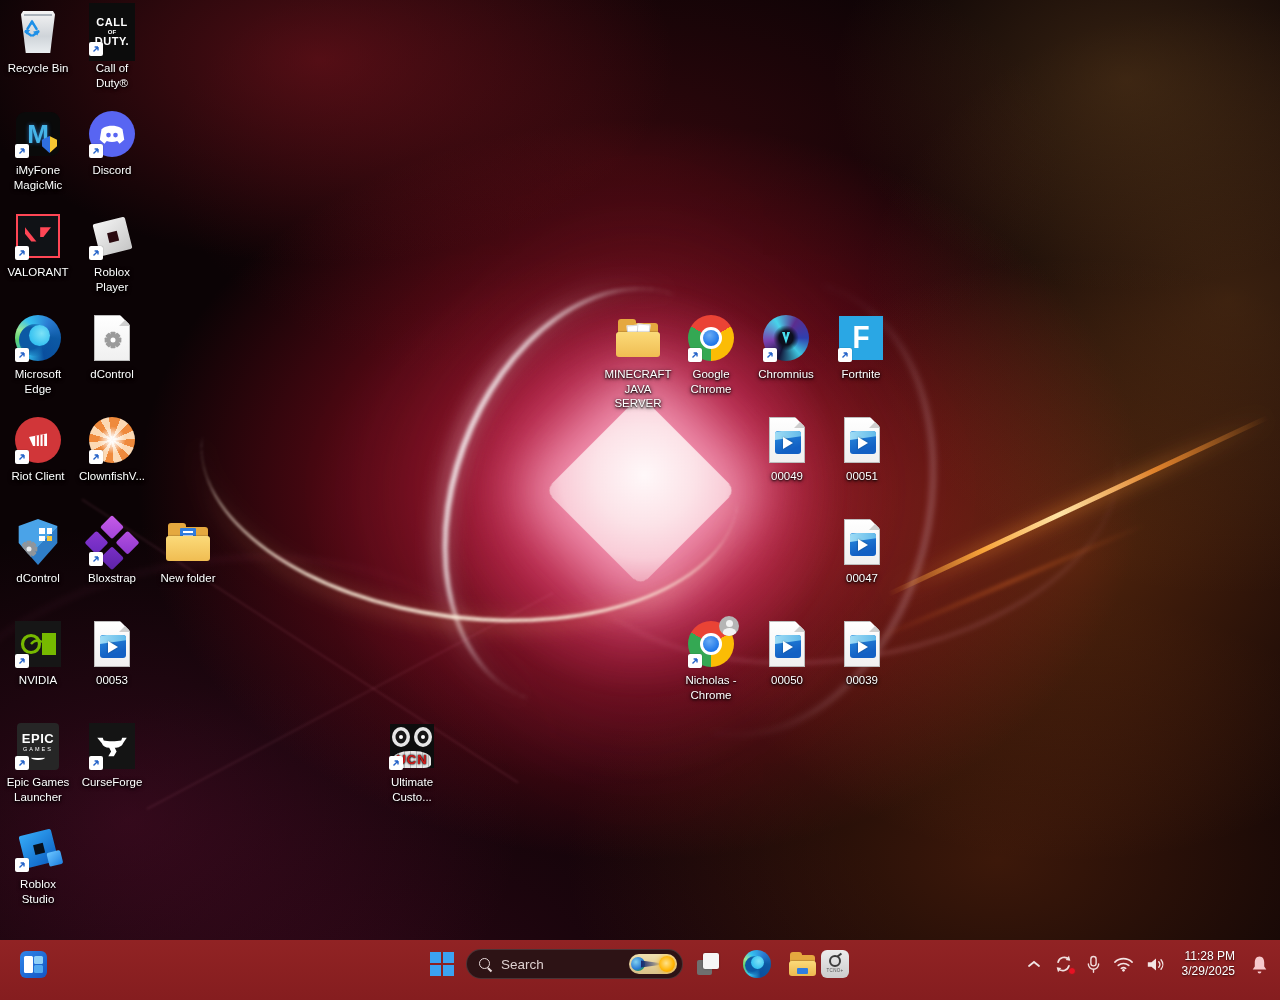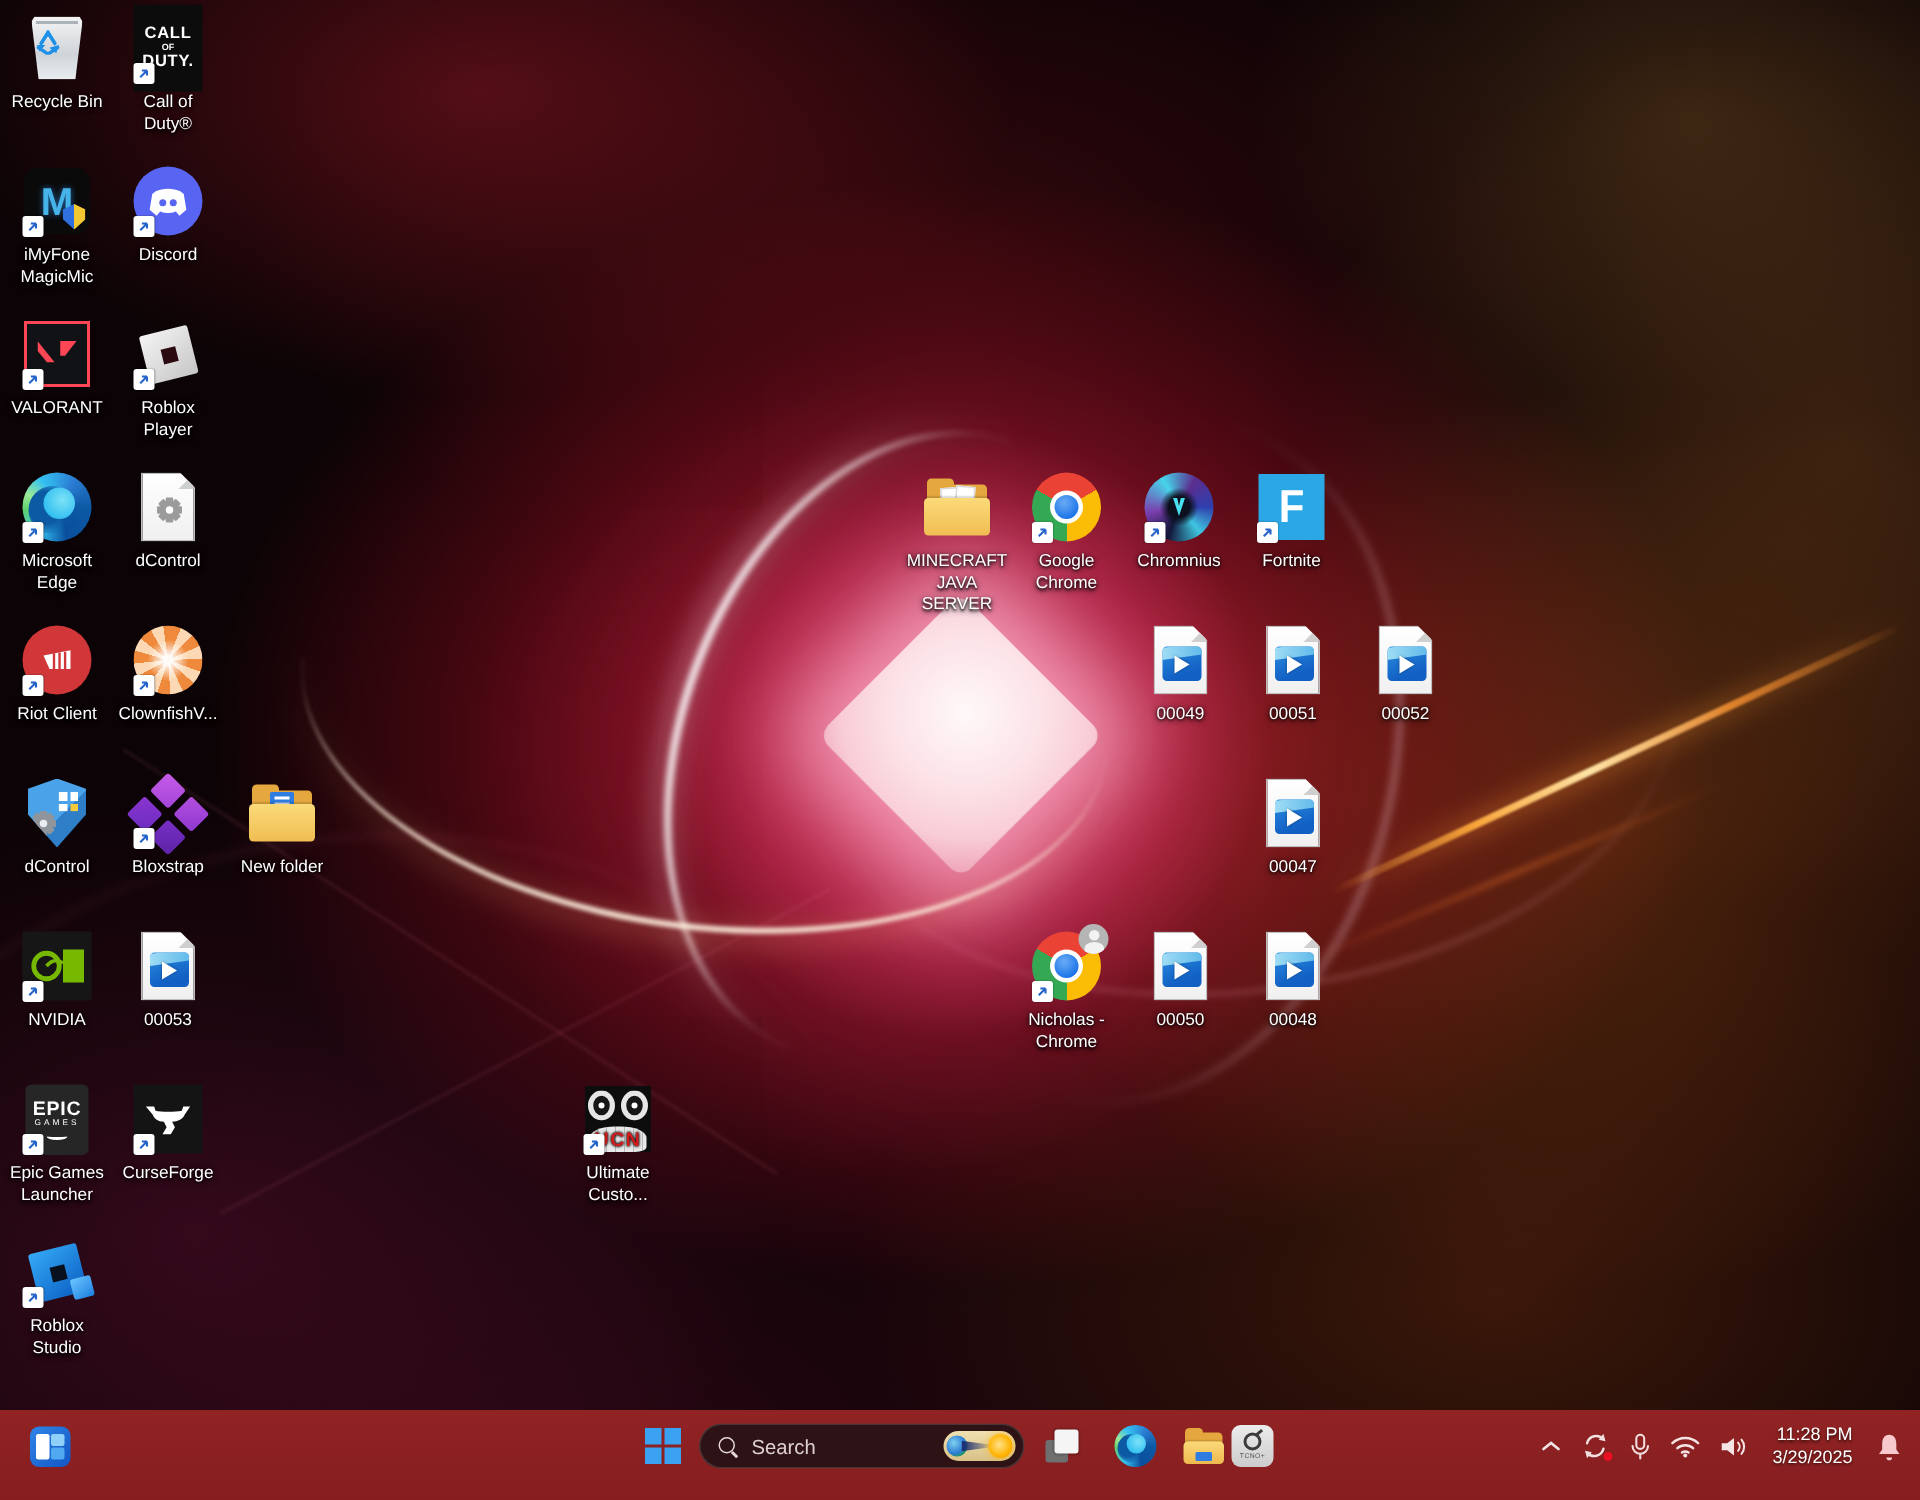--- a/index.html
+++ b/index.html
@@ -608,85 +608,73 @@
           <i class="fold"></i>
           <span class="vid">
             <i class="band"></i>
             <i class="play"></i>
           </span>
         </div>
     </div>
     <div class="lbl">00051</div>
   </div>
 
-  <div class="dicon" style="left:899px;top:416px">
+
+  <div class="dicon" style="left:824px;top:518px">
     <div class="ig">
       <div class="doc">
           <i class="fold"></i>
           <span class="vid">
             <i class="band"></i>
             <i class="play"></i>
           </span>
         </div>
     </div>
-    <div class="lbl">00052</div>
-  </div>
-
-  <div class="dicon" style="left:824px;top:518px">
+    <div class="lbl">00047</div>
+  </div>
+
+  <div class="dicon" style="left:673px;top:620px">
+    <div class="ig">
+      <div class="chrome">
+          <span class="badge"></span>
+        </div>
+      <span class="sc">
+          <svg width="10" height="10" viewBox="0 0 10 10">
+            <path d="M2.5 7.5 L7 3 M7 3 H3.6 M7 3 V6.4" stroke="#2463c9" stroke-width="1.4" fill="none"></path>
+          </svg>
+        </span>
+    </div>
+    <div class="lbl">Nicholas -
+Chrome</div>
+  </div>
+
+  <div class="dicon" style="left:749px;top:620px">
     <div class="ig">
       <div class="doc">
           <i class="fold"></i>
           <span class="vid">
             <i class="band"></i>
             <i class="play"></i>
           </span>
         </div>
     </div>
-    <div class="lbl">00047</div>
-  </div>
-
-  <div class="dicon" style="left:673px;top:620px">
-    <div class="ig">
-      <div class="chrome">
-          <span class="badge"></span>
-        </div>
-      <span class="sc">
-          <svg width="10" height="10" viewBox="0 0 10 10">
-            <path d="M2.5 7.5 L7 3 M7 3 H3.6 M7 3 V6.4" stroke="#2463c9" stroke-width="1.4" fill="none"></path>
-          </svg>
-        </span>
-    </div>
-    <div class="lbl">Nicholas -
-Chrome</div>
-  </div>
-
-  <div class="dicon" style="left:749px;top:620px">
+    <div class="lbl">00050</div>
+  </div>
+
+  <div class="dicon" style="left:824px;top:620px">
     <div class="ig">
       <div class="doc">
           <i class="fold"></i>
           <span class="vid">
             <i class="band"></i>
             <i class="play"></i>
           </span>
         </div>
     </div>
-    <div class="lbl">00050</div>
-  </div>
-
-  <div class="dicon" style="left:824px;top:620px">
-    <div class="ig">
-      <div class="doc">
-          <i class="fold"></i>
-          <span class="vid">
-            <i class="band"></i>
-            <i class="play"></i>
-          </span>
-        </div>
-    </div>
-    <div class="lbl">00048</div>
+    <div class="lbl">00039</div>
   </div>
 
   <div class="dicon" style="left:374px;top:722px">
     <div class="ig">
       <div class="ucn">
           <span class="eye l"></span>
           <span class="eye r"></span>
           <span class="jaw"></span>
           <span class="t">UCN</span>
         </div>

